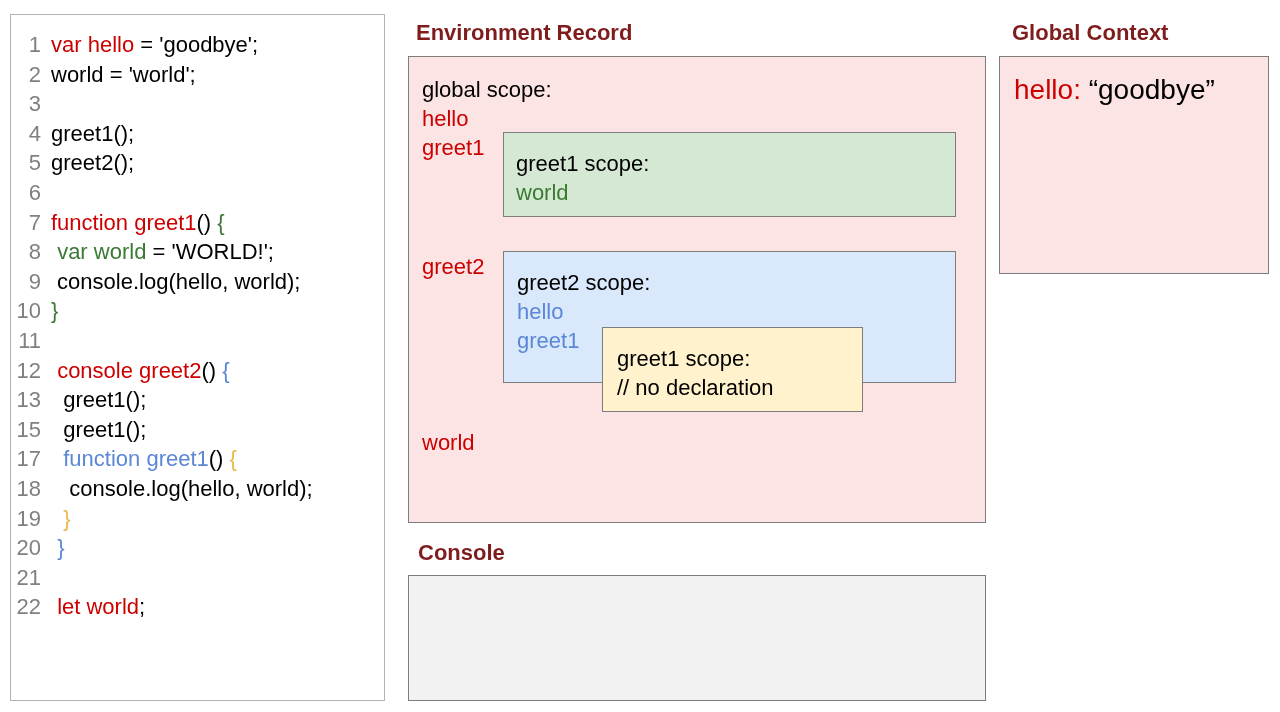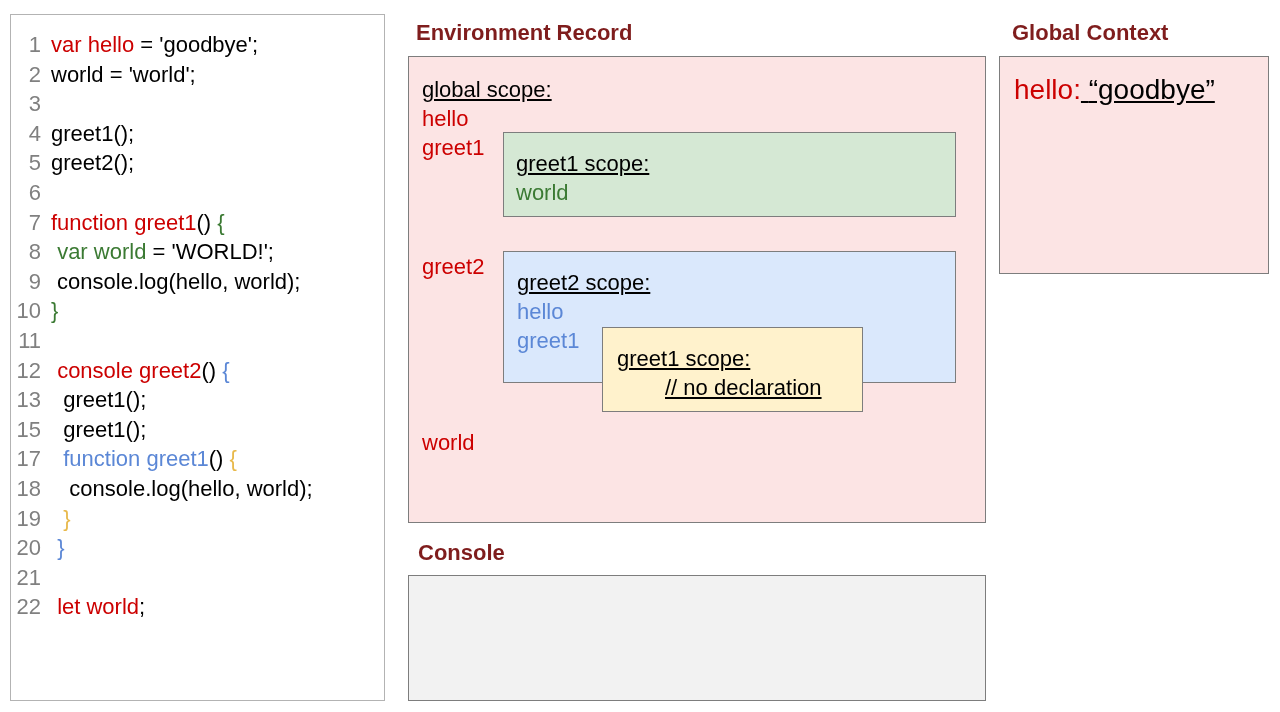--- a/index.html
+++ b/index.html
@@ -80,21 +80,21 @@
     background: #fce4e4;
     border: 1px solid #7d7d7d;
     box-sizing: border-box;
   }
   .scope-label {
     position: absolute;
     font-size: 22px;
     line-height: 29px;
     white-space: nowrap;
   }
-  .c-black { color: #000000; text-decoration: underline; }
+  .c-black { color: #000000; }
   .c-red   { color: #cc0000; }
   .c-green { color: #3b7a33; }
   .c-blue  { color: #5b87d6; }
 
   #global-scope-heading { left: 13px; top: 18px; }
   #global-var-hello     { left: 13px; top: 47px; }
   #global-var-greet1    { left: 13px; top: 76px; }
   #global-var-greet2    { left: 13px; top: 195px; }
   #global-var-world     { left: 13px; top: 371px; }
 
@@ -132,21 +132,21 @@
     position: absolute;
     left: 98px;
     top: 75px;
     width: 261px;
     height: 85px;
     background: #fff2cc;
     border: 1px solid #7d7d7d;
     box-sizing: border-box;
   }
   #inner-greet1-heading { left: 14px; top: 16px; }
-  #inner-greet1-note    { left: 14px; top: 45px; margin-left: 48px; }
+  #inner-greet1-note    { left: 14px; top: 45px; }
 
   
   #console-title { left: 418px; top: 540px; }
   #console-panel {
     position: absolute;
     left: 408px;
     top: 575px;
     width: 578px;
     height: 126px;
     background: #f2f2f2;

